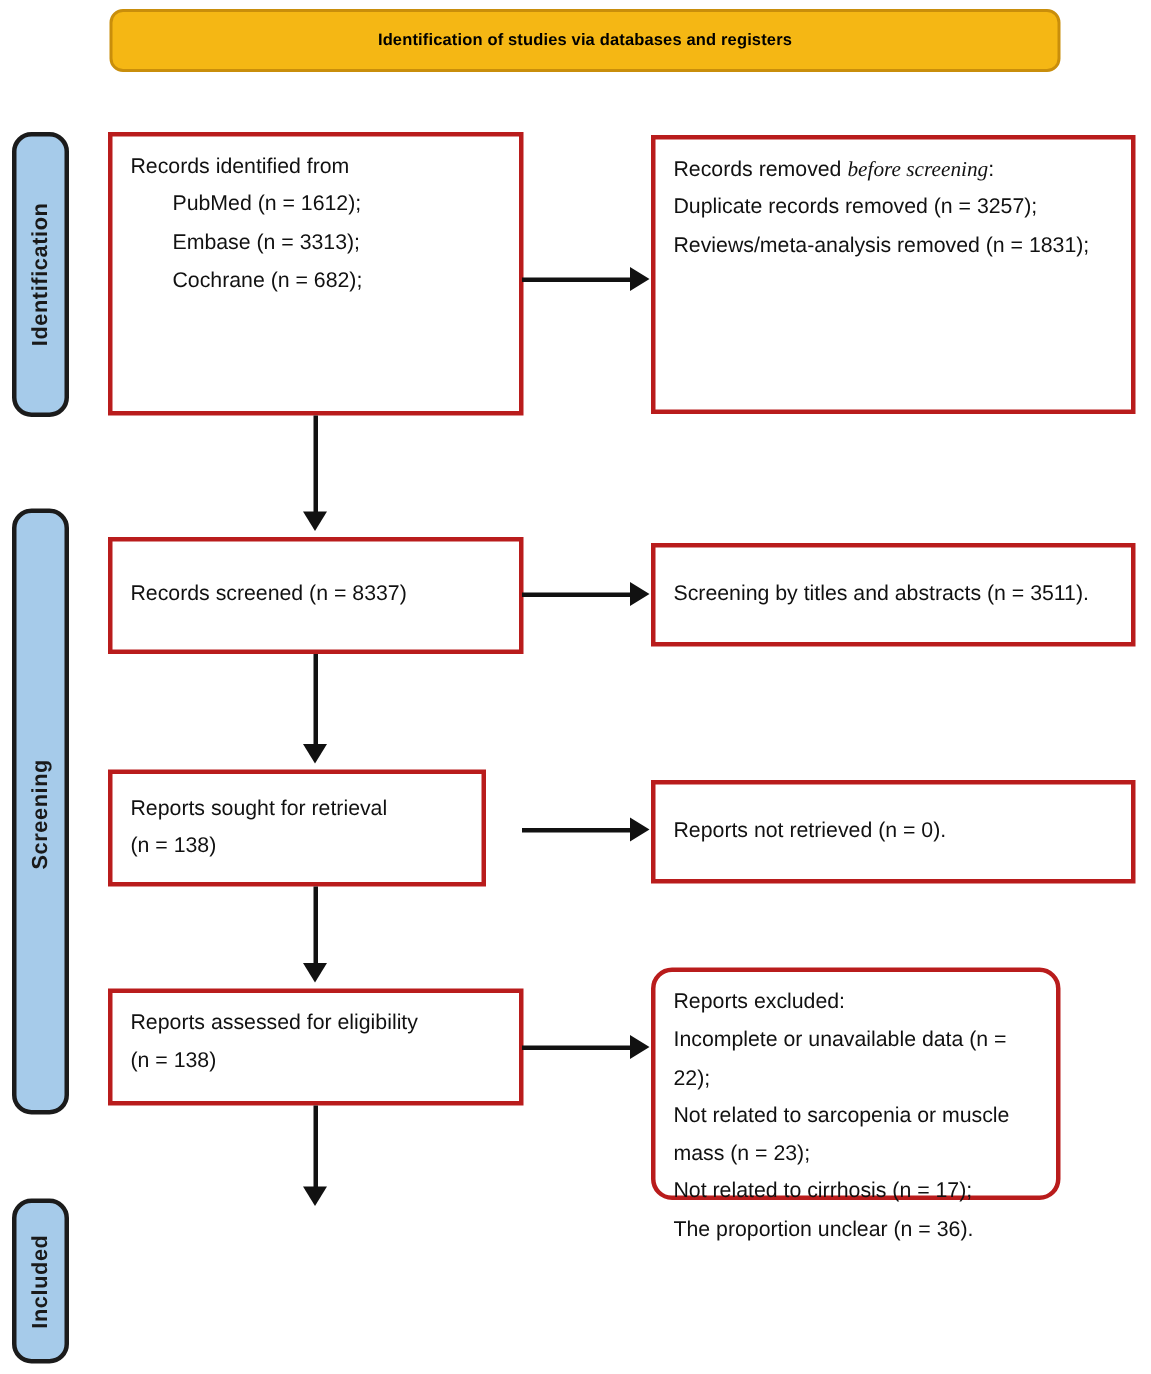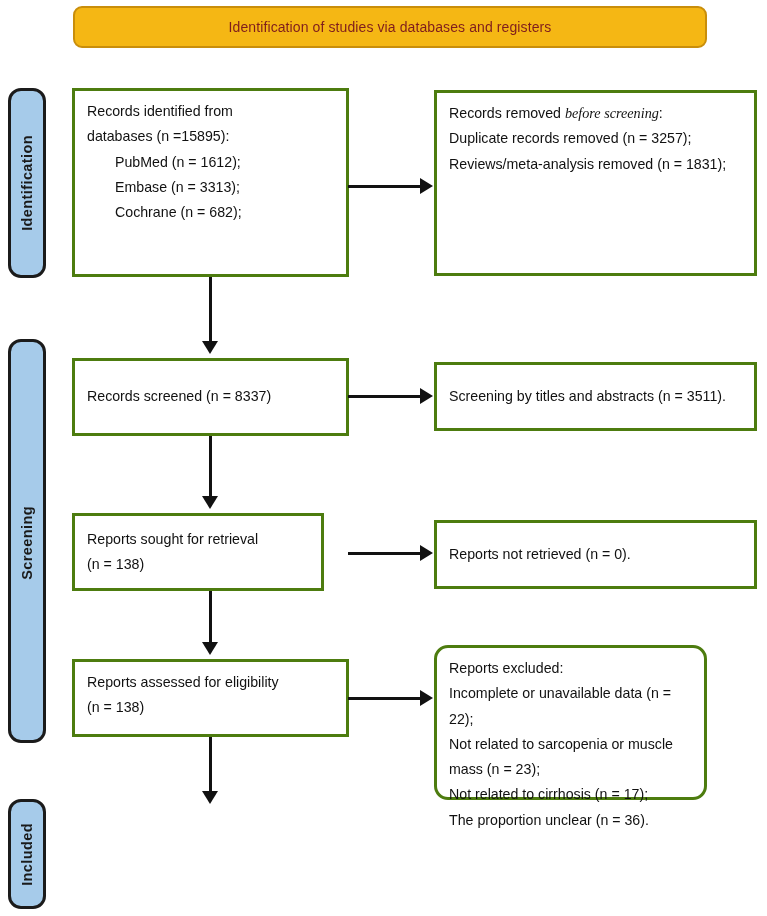--- a/index.html
+++ b/index.html
@@ -29,23 +29,23 @@
     height: 42px;
     background: #F5B714;
     border: 2px solid #C98E0B;
     border-radius: 9px;
     box-sizing: border-box;
     display: flex;
     align-items: center;
     justify-content: center;
   }
   .banner-text {
-    font-size: 14px;
-    font-weight: normal;
-    color: #7f1d1d;
+    font-size: 11px;
+    font-weight: bold;
+    color: #000000;
     letter-spacing: 0.1px;
     white-space: nowrap;
   }
 
   
   .pill {
     position: absolute;
     background: #A6CBEA;
     border: 3px solid #1b1b1b;
     border-radius: 13px;
@@ -67,21 +67,21 @@
   #pill-identification { left: 8px;  top: 88px;  width: 38px; height: 190px; }
   #pill-screening      { left: 8px;  top: 339px; width: 38px; height: 404px; }
   #pill-included       { left: 8px;  top: 799px; width: 38px; height: 110px; }
   
   #pill-screening .pill-text { margin-top: 3px; }
 
   
   .box {
     position: absolute;
     background: #ffffff;
-    border: 3px solid #4d7c0f;
+    border: 3px solid #b91c1c;
     box-sizing: border-box;
     padding: 8px 12px;
   }
   .box p {
     margin: 0;
     font-size: 14.2px;
     line-height: 1.78;
     color: #111111;
     white-space: pre-wrap;
   }
@@ -138,21 +138,20 @@
   </div>
   <div class="pill" id="pill-screening">
     <span class="pill-text">Screening</span>
   </div>
   <div class="pill" id="pill-included">
     <span class="pill-text">Included</span>
   </div>
 
   <div class="box" id="box-identified">
     <p>Records identified from</p>
-    <p>databases (n =15895):</p>
     <p class="indent">PubMed (n = 1612);</p>
     <p class="indent">Embase (n = 3313);</p>
     <p class="indent">Cochrane (n = 682);</p>
   </div>
 
   <div class="box" id="box-removed">
     <p><span>Records removed </span><em>before screening</em><span>:</span></p>
     <p>Duplicate records removed (n = 3257);</p>
     <p>Reviews/meta-analysis removed (n = 1831);</p>
   </div>

